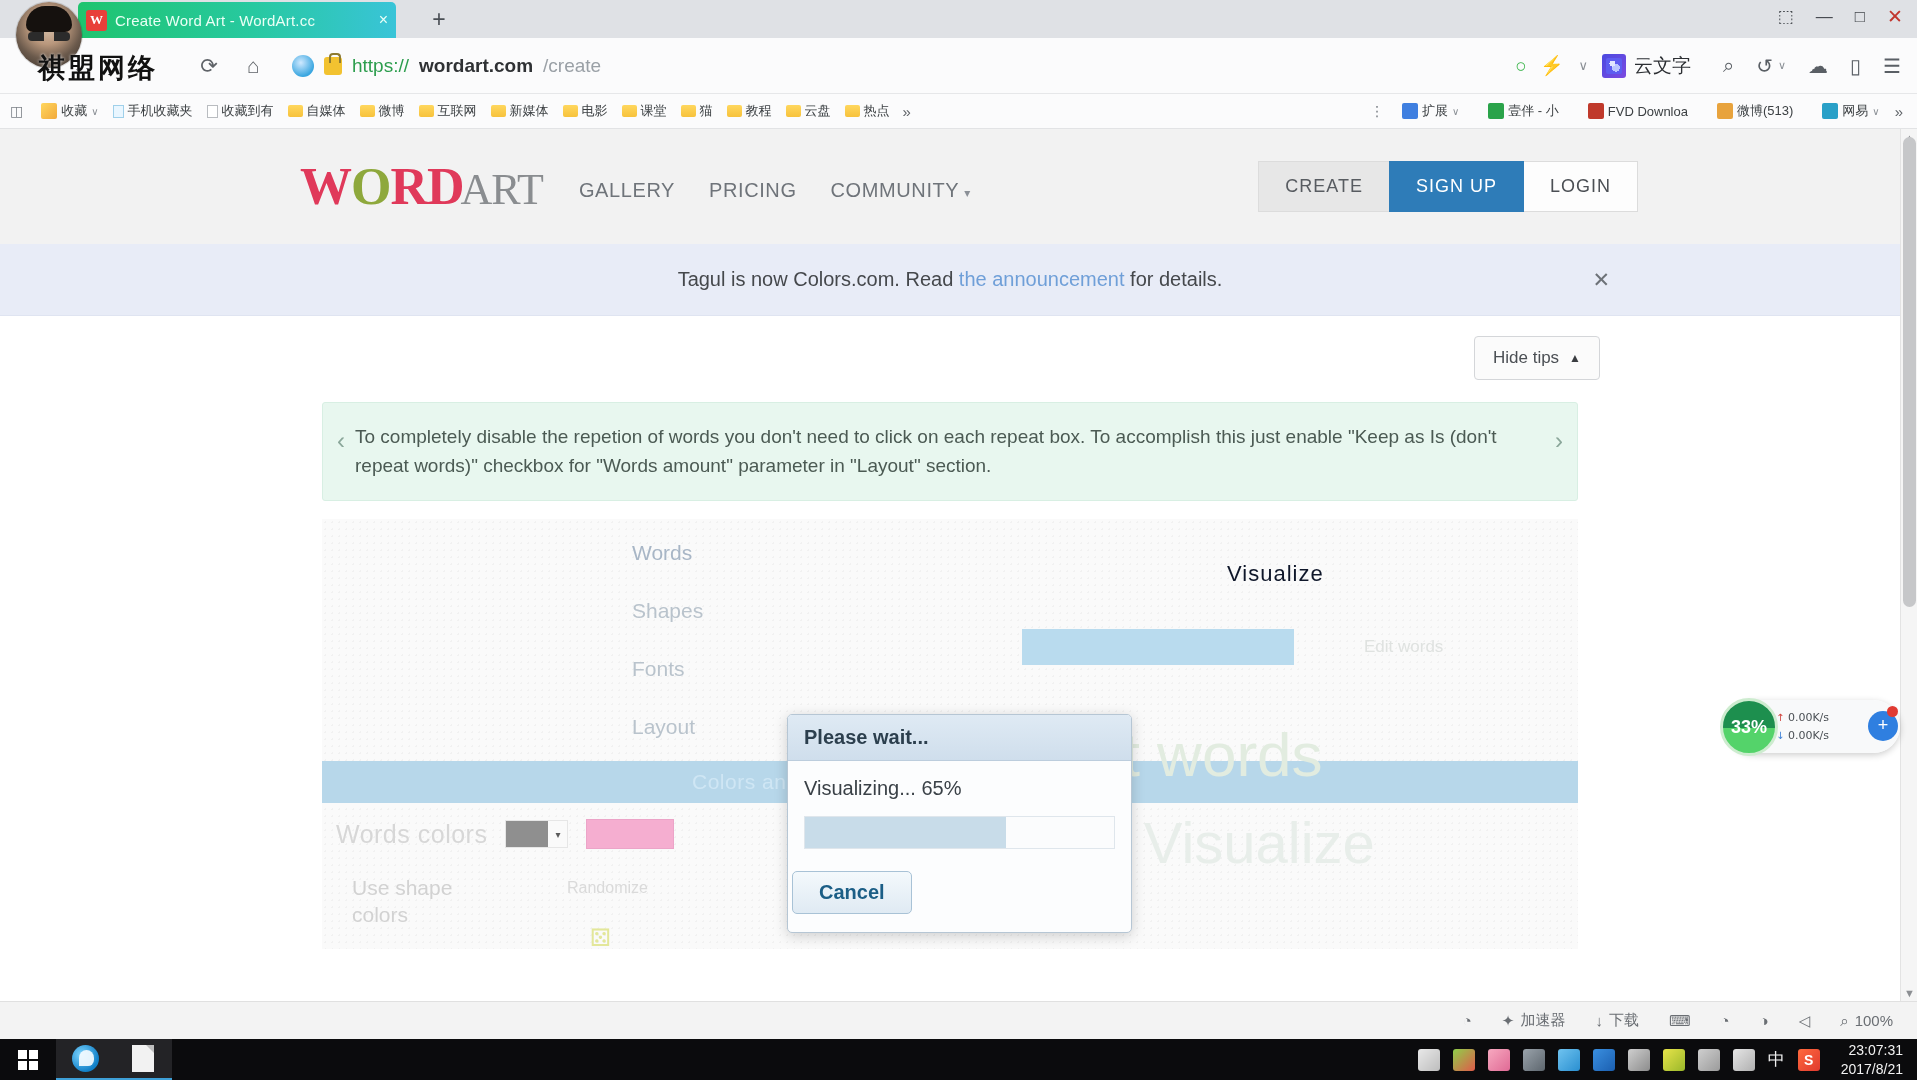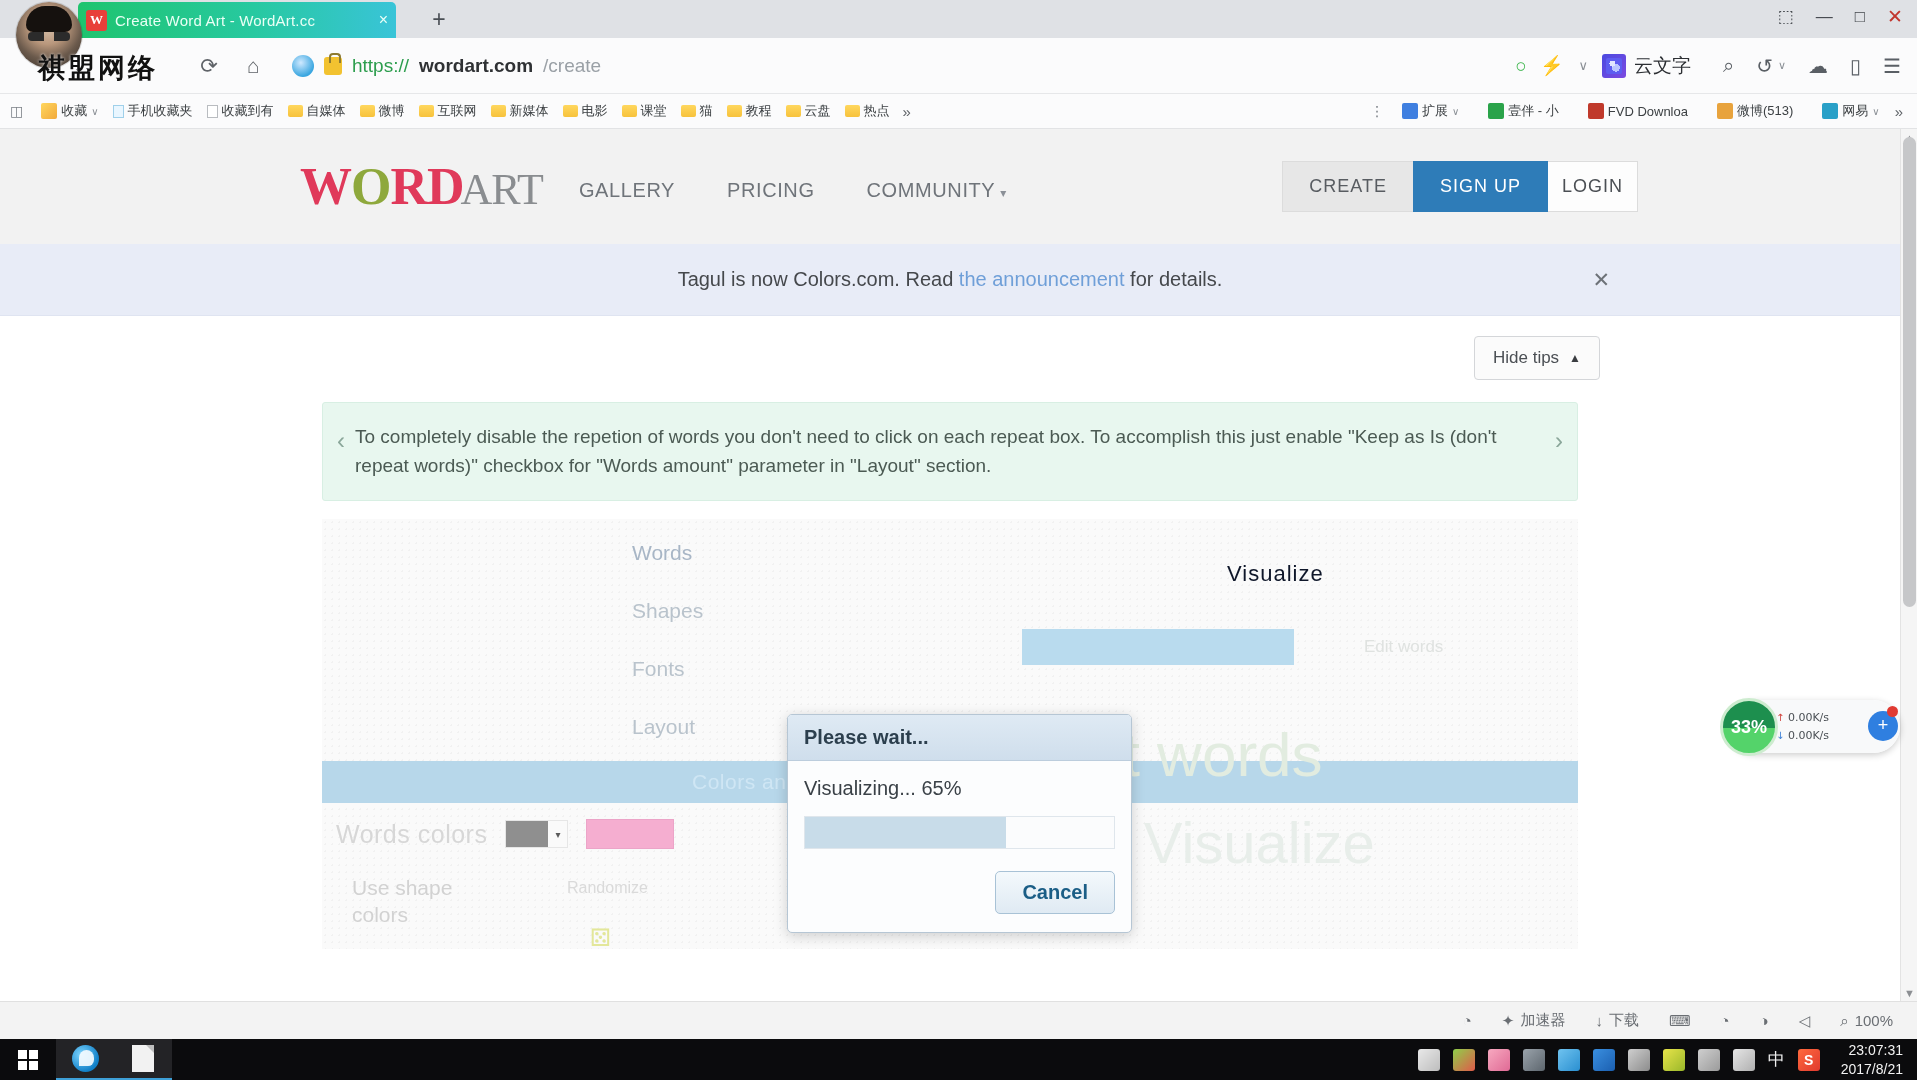--- a/index.html
+++ b/index.html
@@ -140,38 +140,38 @@
   .logo { margin-left: 300px; display: flex; align-items: baseline; }
   .logo .w1 {
     font-family: "Liberation Serif", serif; font-size: 52px; font-weight: 700;
     color: #e0395a; letter-spacing: -1px; position: relative;
   }
   .logo .w1 .o { color: #8ea83c; }
   .logo .w2 {
     font-family: "Liberation Serif", serif; font-size: 44px;
     color: #8a8d90; letter-spacing: -1px; margin-left: -3px;
   }
-  .nav-links { display: flex; align-items: flex-start; gap: 52px; margin-left: 36px; margin-top: 7px; }
+  .nav-links { display: flex; align-items: flex-start; gap: 34px; margin-left: 36px; margin-top: 7px; }
   .nav-link {
     font-size: 20px; color: #6f747a; letter-spacing: .6px; cursor: pointer;
     font-family: "Liberation Sans", sans-serif;
   }
   .nav-link .dn { font-size: 12px; margin-left: 5px; color: #8b9097; }
   .head-btns { display: flex; align-items: center; margin-left: auto; margin-right: 262px; }
   .btn-create {
     background: #e7e7e7; color: #585c61; font-size: 18px; letter-spacing: 1px;
     padding: 14px 26px; border: 1px solid #dcdcdc; border-right: none; cursor: pointer;
   }
   .btn-signup {
     background: #2e7cb8; color: #fff; font-size: 18px; letter-spacing: 1px;
     padding: 14px 26px; border: 1px solid #2e7cb8; cursor: pointer;
   }
   .btn-login {
     background: #fdfdfd; color: #4b4f54; font-size: 18px; letter-spacing: 1px;
-    padding: 14px 14px; border: 1px solid #dcdcdc; border-left: none; cursor: pointer;
+    padding: 14px 26px; border: 1px solid #dcdcdc; border-left: none; cursor: pointer;
   }
 
   .announce {
     position: relative; width: 1900px; height: 72px; background: #e8ecf7;
     display: flex; align-items: center; justify-content: center;
     border-bottom: 1px solid #dfe4f1;
   }
   .announce-txt { font-size: 20px; color: #45484c; }
   .announce-txt a { color: #6f9fd8; text-decoration: none; }
   .announce-x {
@@ -261,21 +261,21 @@
     background: linear-gradient(180deg,#dfeaf4,#cfdeec);
     border-bottom: 1px solid #bccddd; border-radius: 4px 4px 0 0;
     padding: 11px 16px; font-size: 20px; font-weight: 700; color: #2c3f4e;
   }
   .dlg-body { padding: 16px 16px 10px 16px; }
   .dlg-status { font-size: 20px; color: #3a4147; margin-bottom: 16px; }
   .dlg-prog {
     width: 100%; height: 33px; border: 1px solid #dfe6ec; background: #fbfcfd; position: relative;
   }
   .dlg-prog-fill { position: absolute; left: 0; top: 0; bottom: 0; background: #c8dce9; }
-  .dlg-foot { padding: 12px 16px 18px 4px; display: flex; justify-content: flex-end; }
+  .dlg-foot { padding: 12px 16px 18px 4px; display: flex; }
   .btn-cancel {
     background: linear-gradient(180deg,#f4f9fc,#dfeaf3);
     border: 1px solid #a8c2d6; border-radius: 5px;
     color: #1b5e86; font-size: 20px; font-weight: 700;
     padding: 9px 26px; cursor: pointer;
   }
 
   .cursor {
     position: absolute; left: 1363px; top: 572px; width: 0; height: 0; z-index: 30;
     border-left: 2px solid transparent; pointer-events: none;

